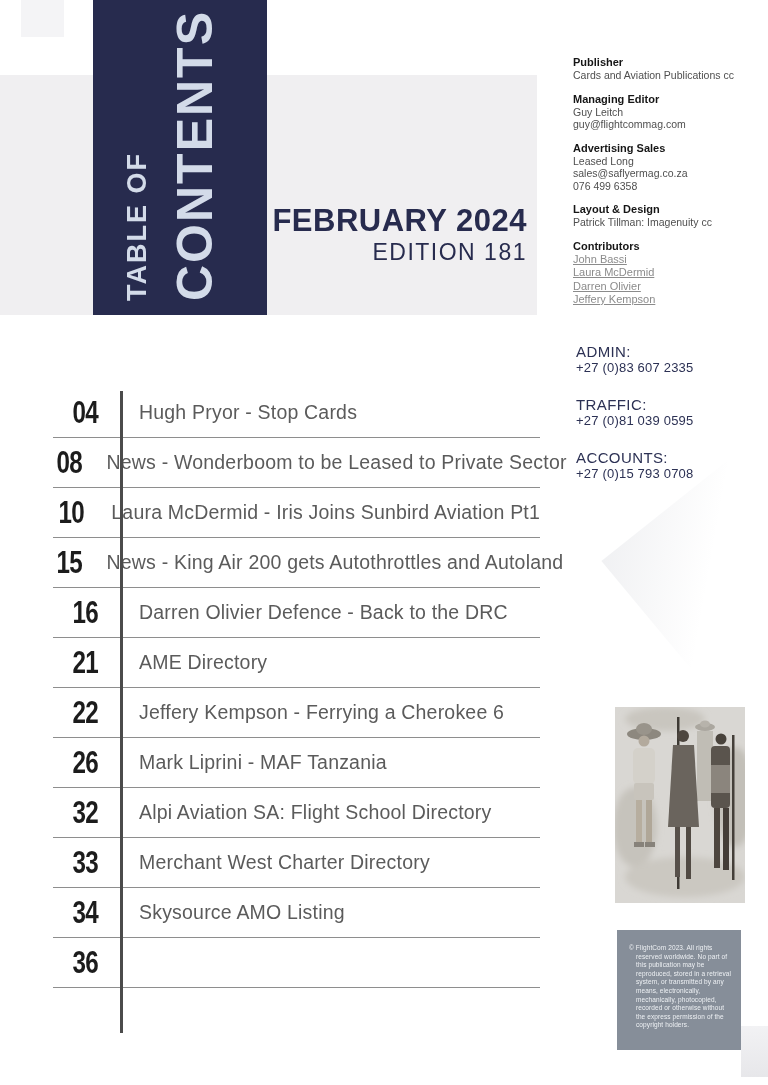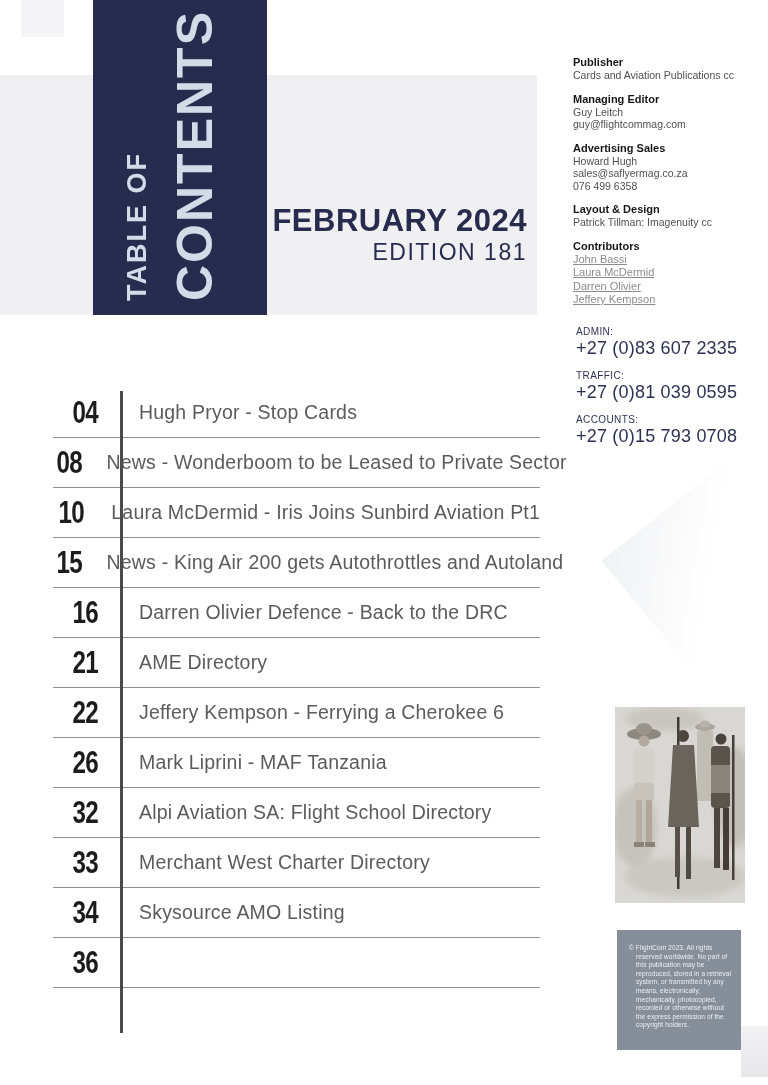--- a/index.html
+++ b/index.html
@@ -25,22 +25,22 @@
   
   #masthead{position:absolute;left:573px;top:56px;width:186px;}
   .mast-section{margin-bottom:11px;}
   .mast-label{font-size:11px;font-weight:bold;color:#161616;line-height:13px;}
   .mast-line{font-size:10.5px;color:#4f4f4f;line-height:12.5px;}
   .mast-line.muted{color:#8b8b8b;font-size:11px;line-height:13.5px;text-decoration:underline;}
 
   
   #contacts{position:absolute;left:576px;top:323px;width:186px;color:#2c3154;}
   .contact{margin-bottom:11px;}
-  .contact-label{font-size:10px;line-height:17px;letter-spacing:0.4px;}
-  .contact-phone{font-size:18px;line-height:16px;letter-spacing:0.2px;}
+  .contact-label{font-size:15px;line-height:17px;letter-spacing:0.4px;margin-top:20px;}
+  .contact-phone{font-size:13px;line-height:16px;letter-spacing:0.2px;}
 
   
   .watermark{position:absolute;left:598px;top:425px;width:170px;height:340px;
              background:linear-gradient(100deg,rgba(125,130,148,0.14),rgba(255,255,255,0) 60%);
              clip-path:polygon(100% 1%, 2% 40%, 100% 99%);}
 
   
   #toc-list{position:absolute;left:53px;top:388px;width:487px;}
   .toc-row{height:49px;display:flex;align-items:center;border-bottom:1px solid #8e8e8e;}
   .toc-num{width:65px;text-align:center;font-size:31px;font-weight:bold;color:#1c1c1c;}
@@ -86,21 +86,21 @@
         <div class="mast-label">Publisher</div>
         <div class="mast-line">Cards and Aviation Publications cc</div>
       </div>
       <div class="mast-section">
         <div class="mast-label">Managing Editor</div>
         <div class="mast-line">Guy Leitch</div>
         <div class="mast-line">guy@flightcommag.com</div>
       </div>
       <div class="mast-section">
         <div class="mast-label">Advertising Sales</div>
-        <div class="mast-line">Howard Hugh</div>
+        <div class="mast-line">Leased Long</div>
         <div class="mast-line">sales@saflyermag.co.za</div>
         <div class="mast-line">076 499 6358</div>
       </div>
       <div class="mast-section">
         <div class="mast-label">Layout &amp; Design</div>
         <div class="mast-line">Patrick Tillman: Imagenuity cc</div>
       </div>
       <div class="mast-section">
         <div class="mast-label">Contributors</div>
         <div class="mast-line muted">John Bassi</div>

